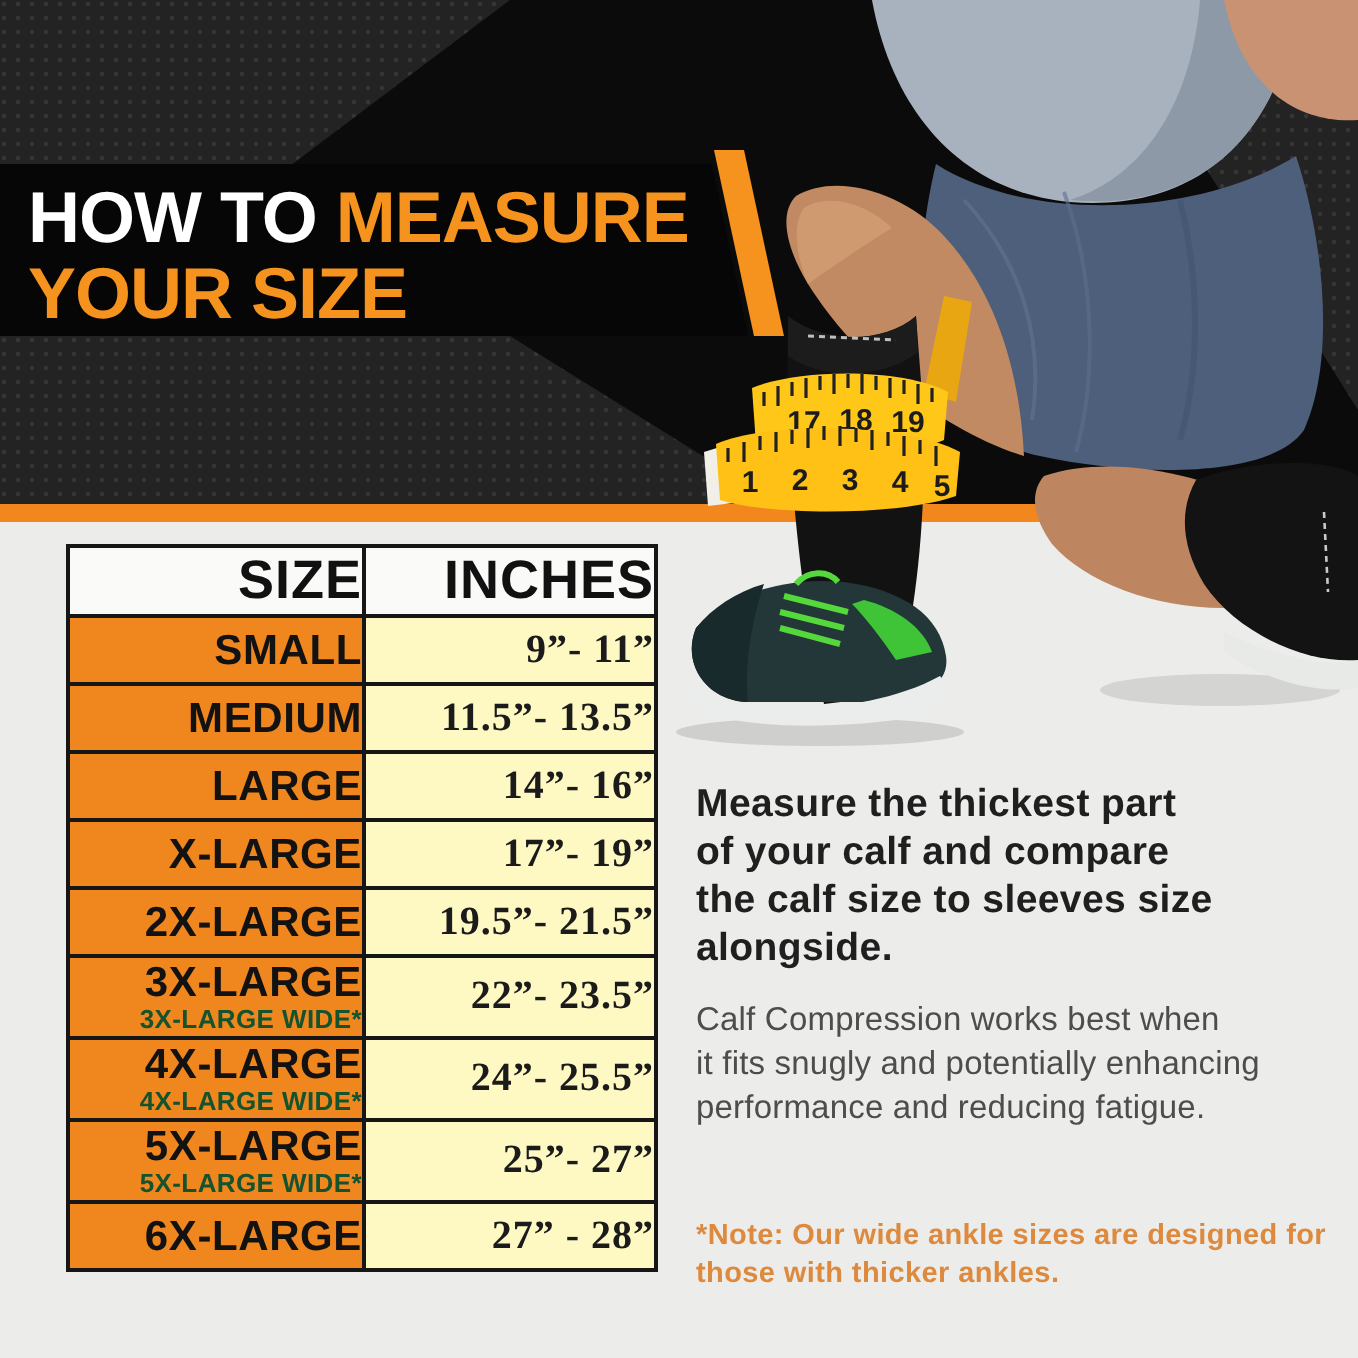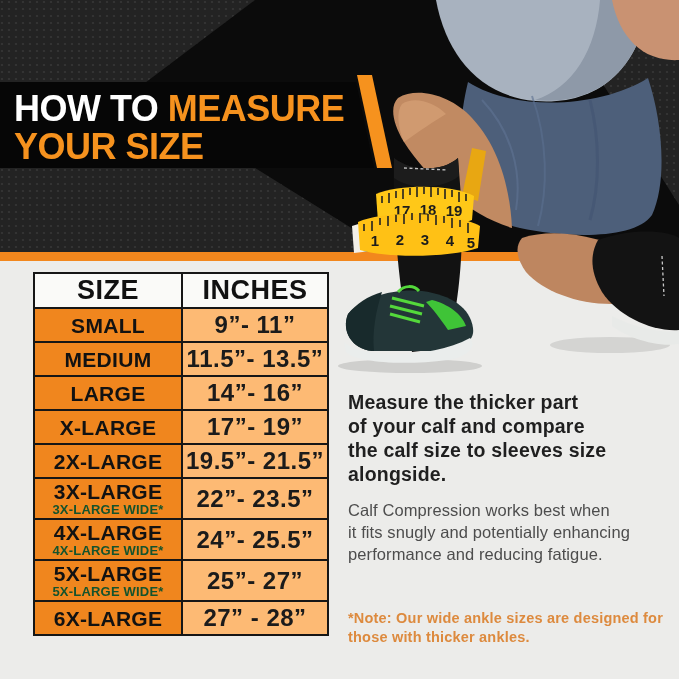--- a/index.html
+++ b/index.html
@@ -14,30 +14,30 @@
     font-family:"Liberation Sans",sans-serif;white-space:nowrap;
   }
   .title-white{color:#ffffff;}
   .title-orange{color:#F6921E;}
 
   
   .size-table{
     position:absolute;left:33px;top:272px;width:294px;z-index:6;
     border-collapse:collapse;table-layout:fixed;
   }
-  .size-table th,.size-table td{border:2px solid #161616;padding:0;text-align:center;vertical-align:middle;}
+  .size-table th,.size-table td{border:2px solid #161616;padding:0;text-align:right;vertical-align:middle;}
   .size-table th{background:#FAFAF8;color:#111;font-size:27px;font-weight:bold;height:33px;letter-spacing:0.5px;}
   .size-table col.c1{width:148px;}
   .size-table col.c2{width:146px;}
   .trow{height:34px;padding-left:16px;}
   .trow.tall{height:41px;}
   .size-cell{background:#F0861E;}
   .size-label{color:#121212;font-size:21px;font-weight:bold;letter-spacing:0.3px;line-height:1.0;}
   .wide-label{color:#14532d;font-size:13px;font-weight:bold;letter-spacing:0.2px;line-height:1.05;margin-top:1px;}
-  .inches-cell{background:#fdba74;color:#1b1b1b;font-size:24px;font-weight:bold;letter-spacing:0.5px;}
+  .inches-cell{background:#fef9c3;color:#1b1b1b;font-size:20px;font-weight:bold;letter-spacing:0.5px;font-family:Liberation Serif, serif;}
 
   
   .info{position:absolute;left:348px;top:390px;width:330px;z-index:6;}
   .info-heading{
     margin:0;color:#1f1f1f;font-size:19.5px;font-weight:bold;
     line-height:24px;white-space:pre-line;letter-spacing:0.2px;
   }
   .info-body{
     margin:13px 0 16px 0;color:#4d4d4d;font-size:16.5px;font-weight:normal;
     line-height:22px;white-space:pre-line;letter-spacing:0.1px;
@@ -200,21 +200,21 @@
         <tr class="trow">
           <td class="size-cell">
             <div class="size-label">6X-LARGE</div>
           </td>
           <td class="inches-cell">27” - 28”</td>
         </tr>
       </tbody>
   </table>
 
   <div class="info">
-    <p class="info-heading">Measure the thicker part
+    <p class="info-heading">Measure the thickest part
 of your calf and compare
 the calf size to sleeves size
 alongside.</p>
     <p class="info-body">Calf Compression works best when
 it fits snugly and potentially enhancing
 performance and reducing fatigue.</p>
     <p class="info-note">*Note: Our wide ankle sizes are designed for
  those with thicker ankles.</p>
   </div>
 

